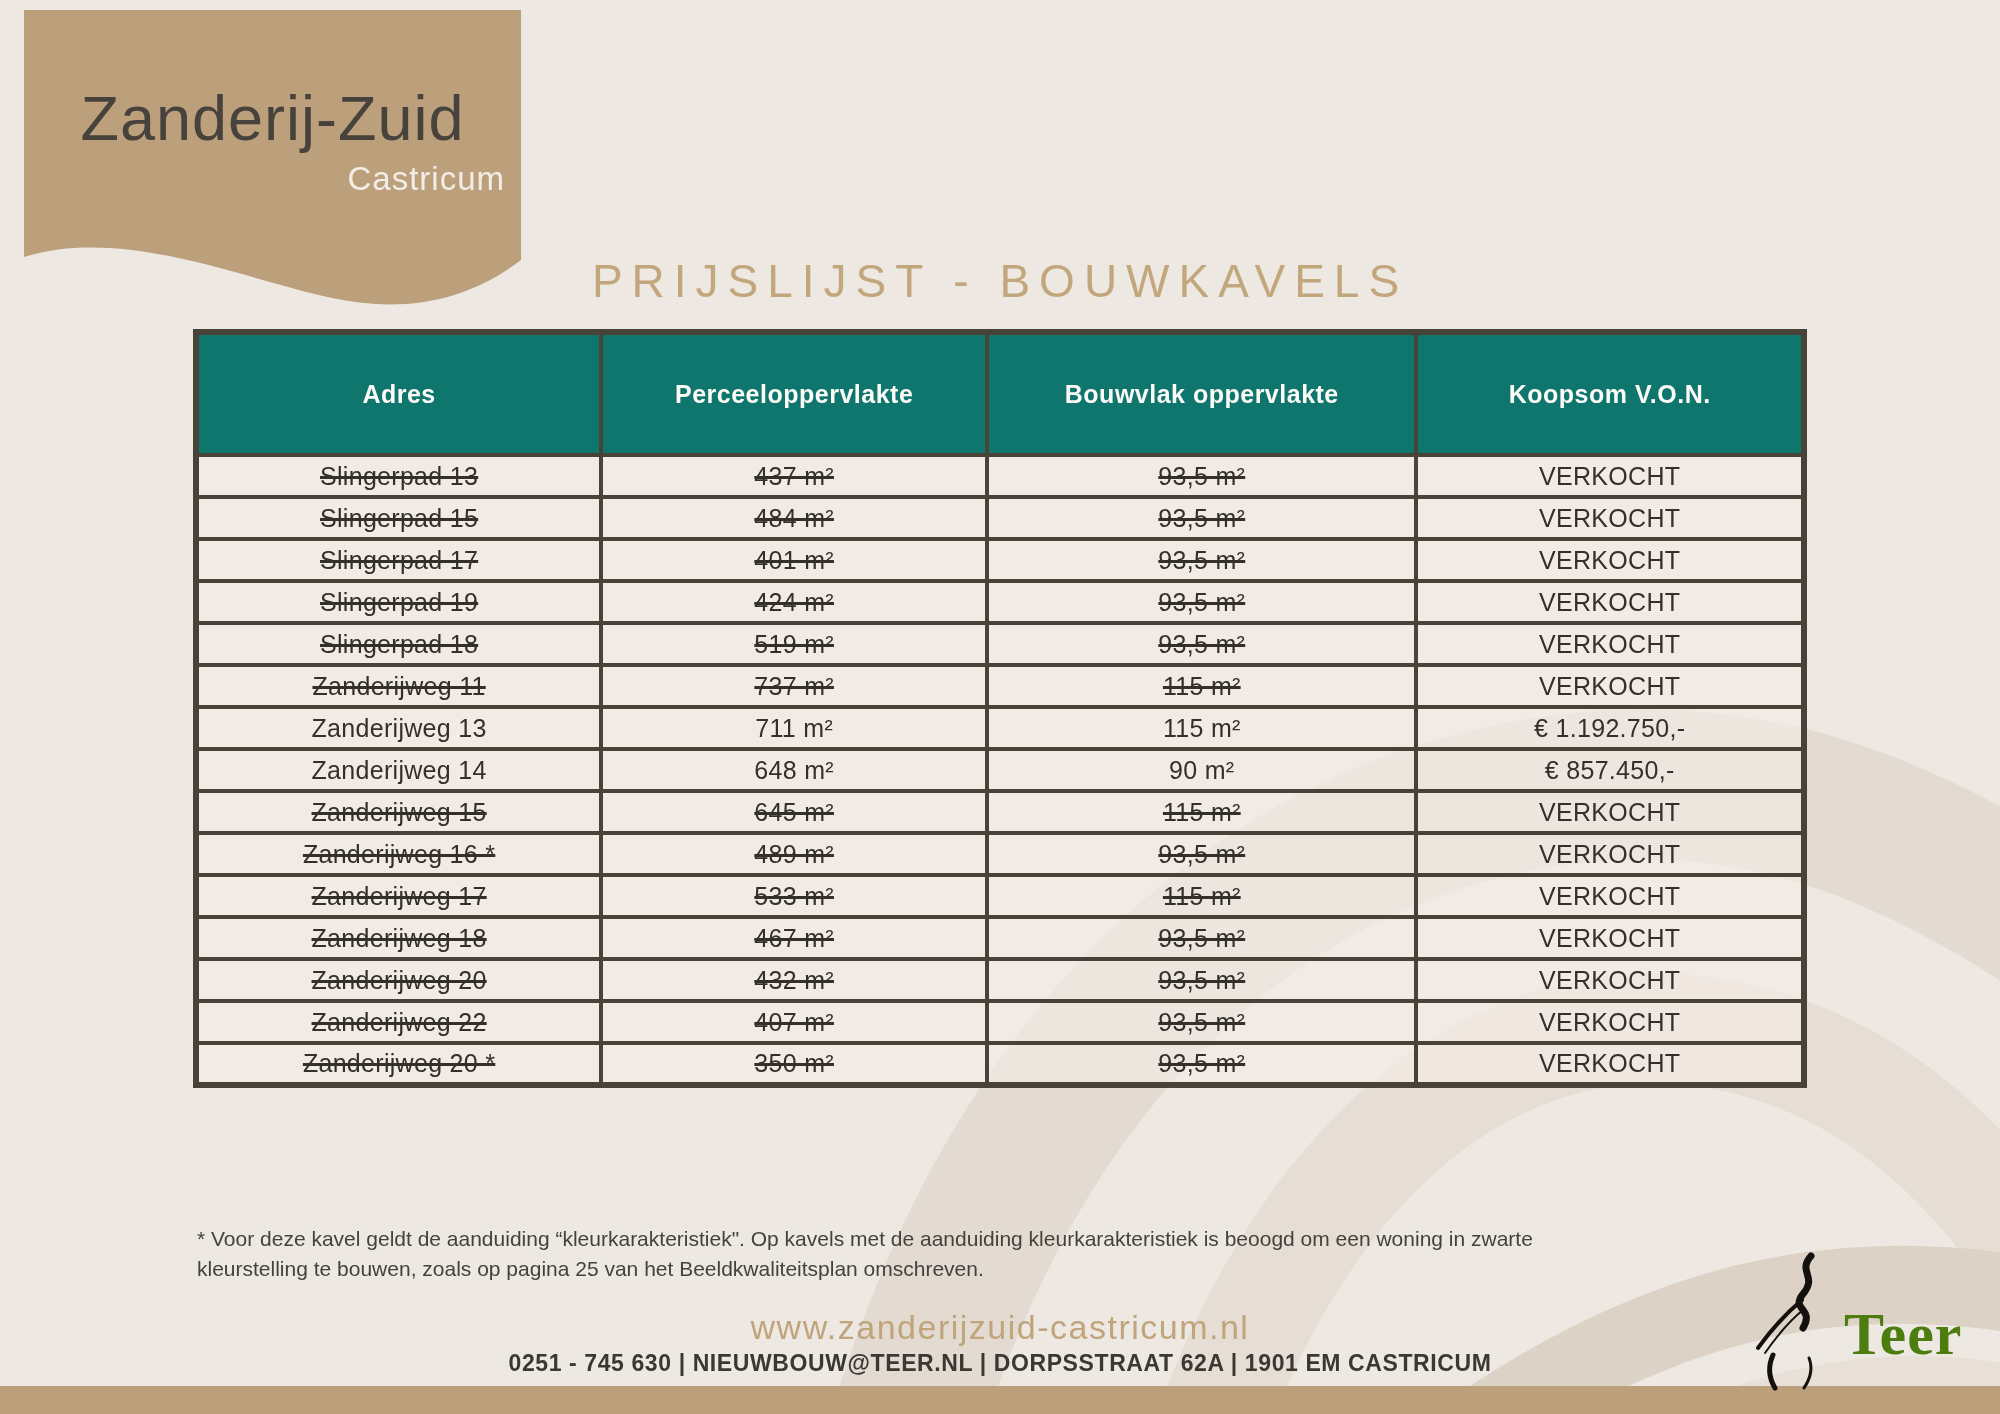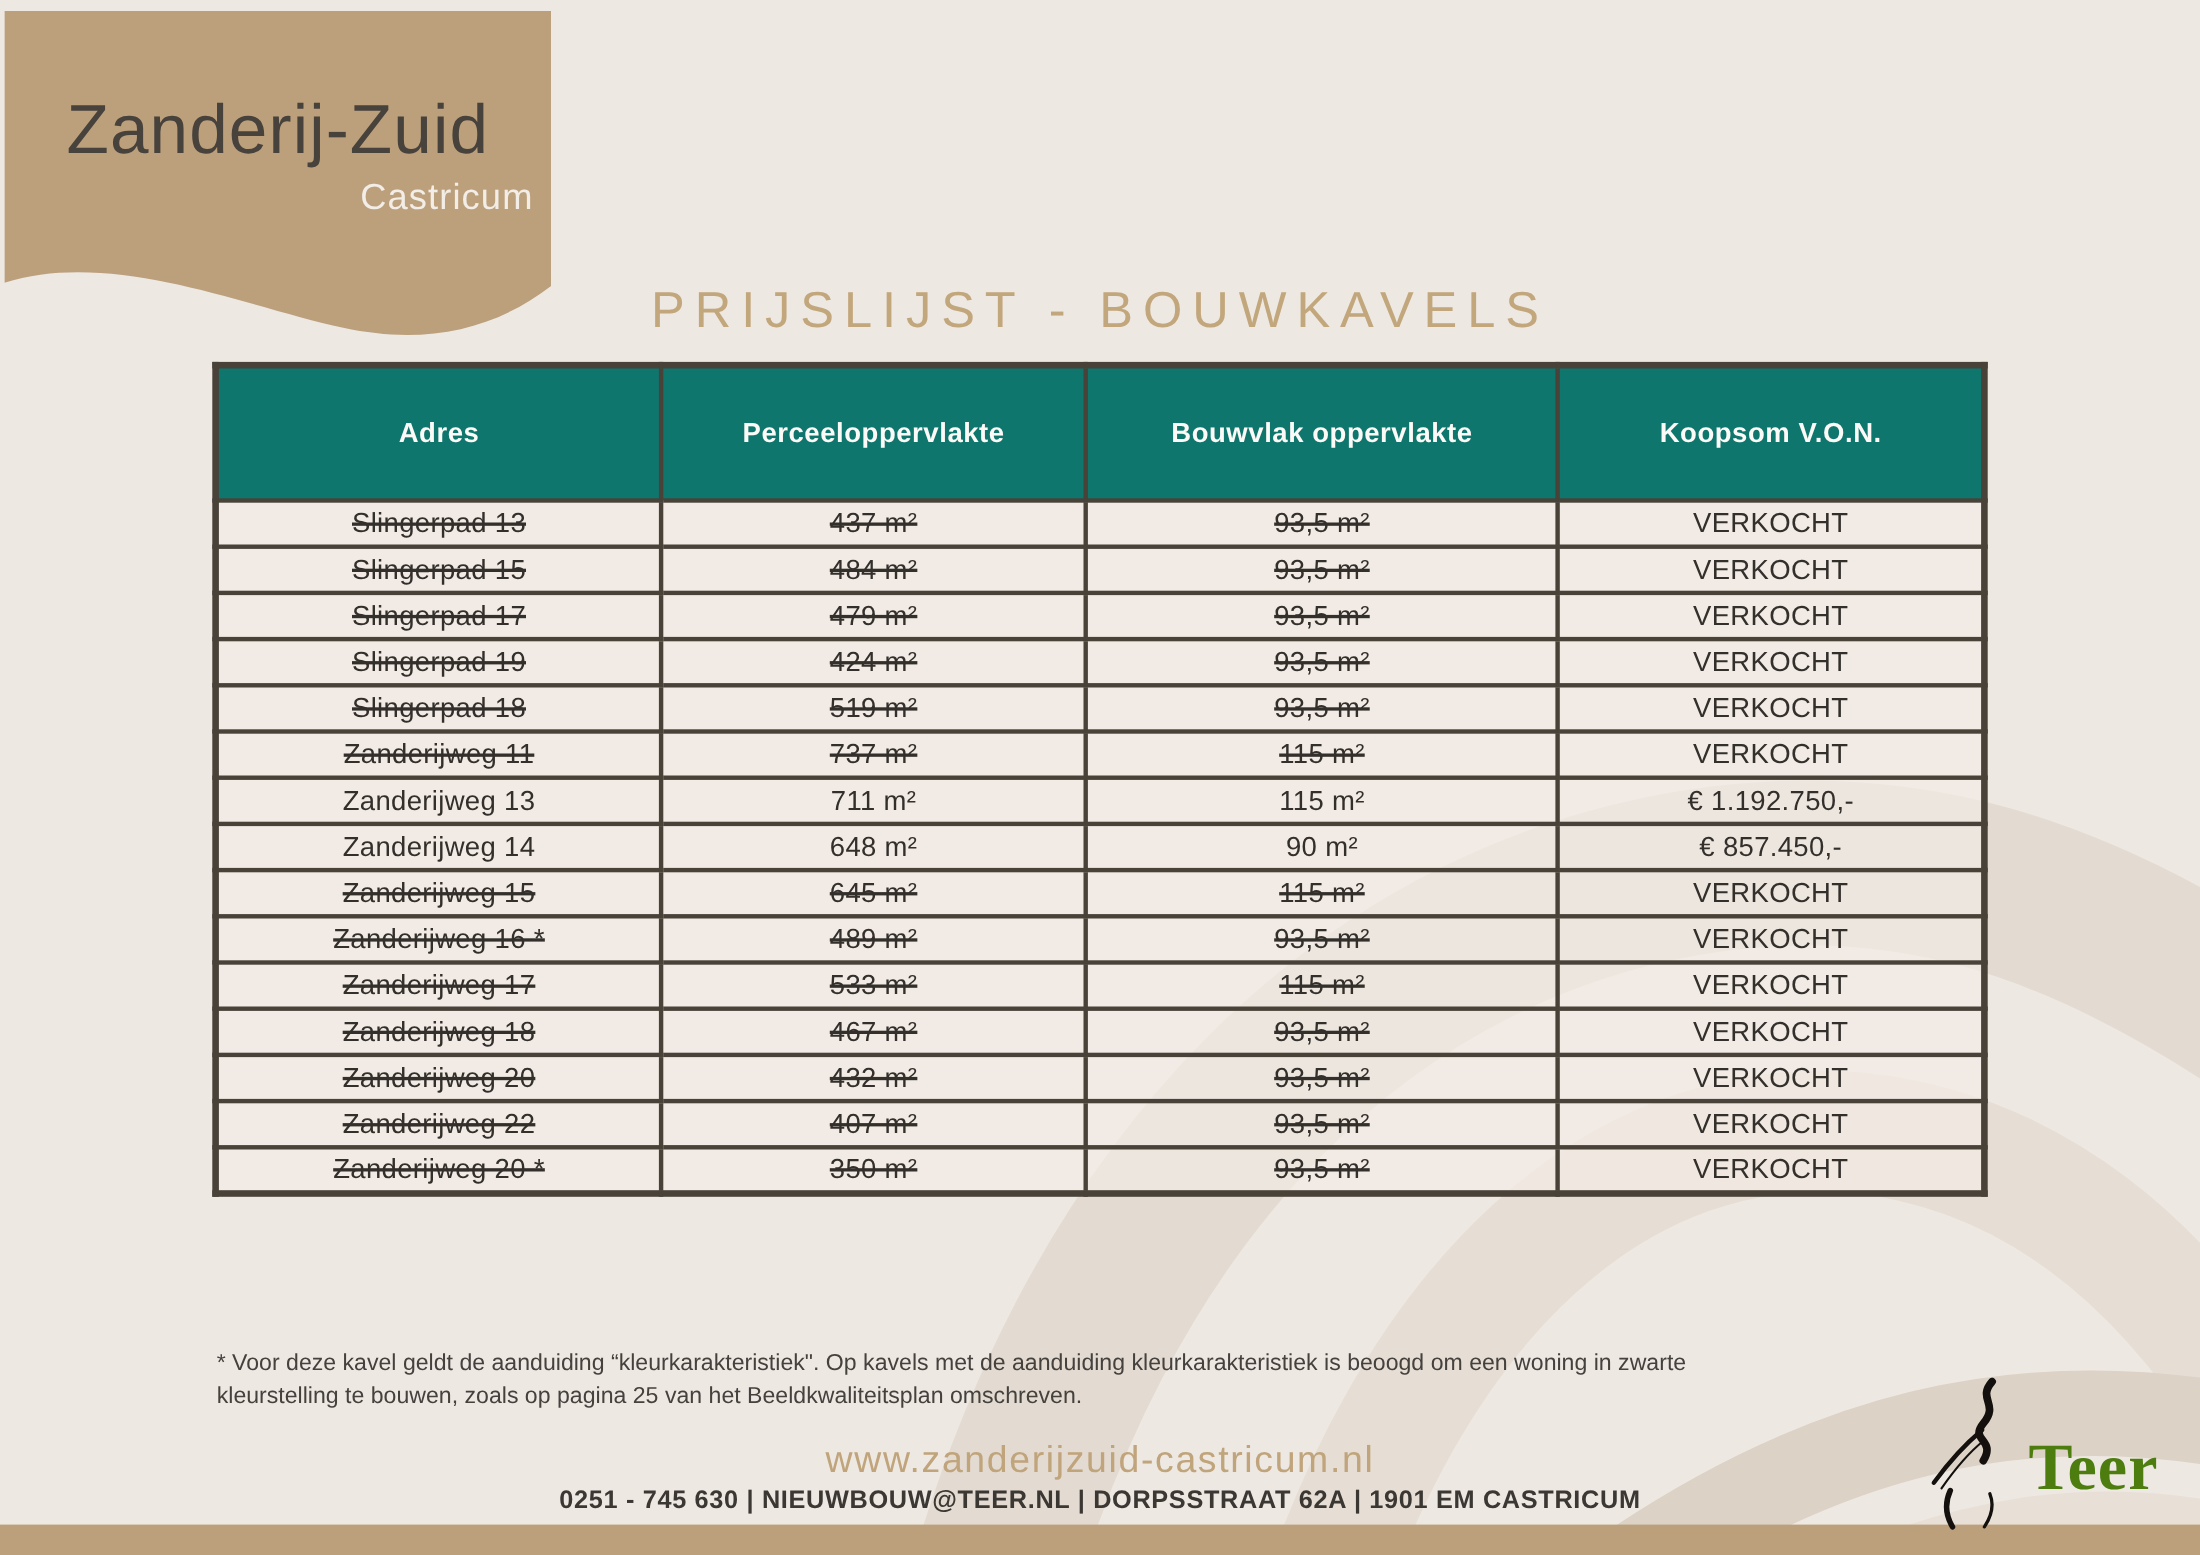--- a/index.html
+++ b/index.html
@@ -7,21 +7,21 @@
   body {
     position:relative;
     overflow:hidden;
     background:#EEE8E3;
     font-family:"Liberation Sans", sans-serif;
   }
   
   .watermark { position:absolute; left:0; top:0; width:2000px; height:1414px; z-index:0; }
 
   
-  .logo-block { position:absolute; left:4px; top:10px; width:497px; height:305px; z-index:2; }
+  .logo-block { position:absolute; left:24px; top:10px; width:497px; height:305px; z-index:2; }
   .logo-block svg { position:absolute; left:0; top:0; }
   .logo-title {
     position:absolute; left:0; right:0; top:72px; text-align:center;
     font-size:63px; font-weight:400; color:#48423C; letter-spacing:1px;
   }
   .logo-subtitle {
     position:absolute; right:16px; top:150px;
     font-size:33px; font-weight:400; color:#F2EDE7; letter-spacing:1px;
   }
 
@@ -116,21 +116,21 @@
     <td>VERKOCHT</td>
   </tr>
         <tr>
     <td class="strike">Slingerpad 15</td>
     <td class="strike">484 m²</td>
     <td class="strike">93,5 m²</td>
     <td>VERKOCHT</td>
   </tr>
         <tr>
     <td class="strike">Slingerpad 17</td>
-    <td class="strike">479 m²</td>
+    <td class="strike">401 m²</td>
     <td class="strike">93,5 m²</td>
     <td>VERKOCHT</td>
   </tr>
         <tr>
     <td class="strike">Slingerpad 19</td>
     <td class="strike">424 m²</td>
     <td class="strike">93,5 m²</td>
     <td>VERKOCHT</td>
   </tr>
         <tr>

